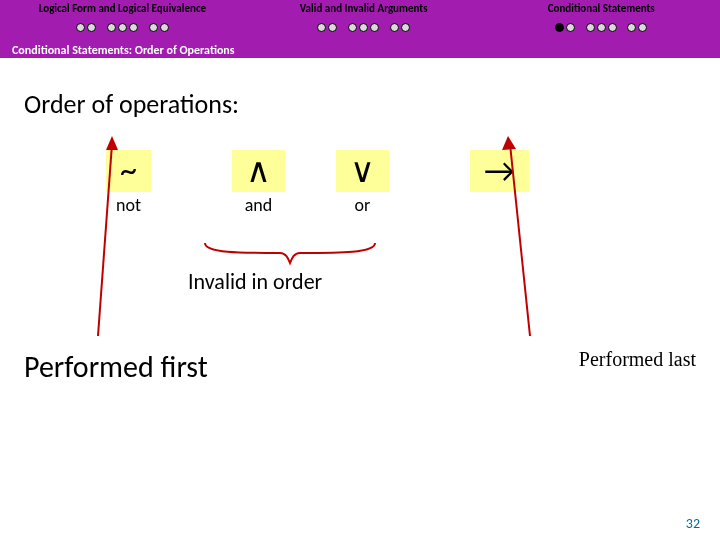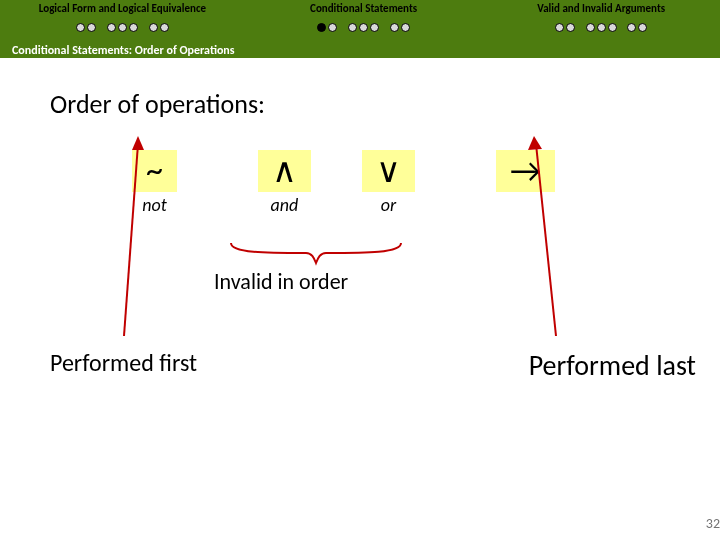--- a/index.html
+++ b/index.html
@@ -5,21 +5,21 @@
   html, body {
     margin: 0;
     padding: 0;
     width: 720px;
     height: 540px;
     font-family: Calibri, "Segoe UI", Arial, sans-serif;
     background: #fff;
     overflow: hidden;
   }
   .header {
-    background: #4d7c0f;
+    background: #a21caf;
     height: 58px;
     position: relative;
   }
   .nav-sections {
     display: flex;
     height: 38px;
   }
   .nav-col {
     text-align: center;
     padding-top: 2px;
@@ -54,21 +54,20 @@
     position: absolute;
     bottom: 1px;
     left: 12px;
     color: #fff;
     font-size: 12px;
     font-weight: 700;
   }
   .body {
     position: relative;
     padding: 30px 24px 0 24px;
-    margin-left: 26px;
   }
   .title {
     font-size: 26px;
     font-weight: 400;
     color: #000;
     margin-bottom: 30px;
   }
   .ops-row {
     position: relative;
     height: 120px;
@@ -79,21 +78,20 @@
   }
   .sym {
     background: #ffff99;
     font-size: 34px;
     padding: 4px 14px;
     display: inline-block;
     line-height: 1;
   }
   .lbl {
     font-size: 18px;
-    font-style: italic;
     margin-top: 2px;
   }
   .op-not   { left: 82px;  top: 0; }
   .op-and   { left: 208px; top: 0; }
   .op-or    { left: 312px; top: 0; }
   .op-imp   { left: 446px; top: 0; }
 
   .coequal {
     position: absolute;
     left: 188px;
@@ -102,68 +100,69 @@
   }
   .brace-svg {
     position: absolute;
     left: 200px;
     top: 180px;
   }
   .perf-first {
     position: absolute;
     left: 24px;
     top: 290px;
-    font-size: 24px;
+    font-size: 30px;
   }
   .perf-last {
     position: absolute;
     right: 24px;
     top: 290px;
-    font-size: 28px;
+    font-size: 20px;
+    font-family: Liberation Serif, serif;
   }
   .pagenum {
     position: absolute;
-    right: 0;
+    right: 20px;
     bottom: 8px;
-    color: #737373;
+    color: #0369a1;
     font-size: 14px;
   }
   .arrow-svg {
     position: absolute;
   }
 </style>
 </head>
 <body>
 
 <div class="header">
   <div class="nav-sections">
     <div class="nav-col c1">
       <div class="nav-title">Logical Form and Logical Equivalence</div>
       <div class="dots">
         <span class="dot"></span><span class="dot"></span>
         <span class="dot gap"></span><span class="dot"></span><span class="dot"></span>
         <span class="dot gap"></span><span class="dot"></span>
       </div>
     </div>
+    <div class="nav-col c3">
+      <div class="nav-title">Valid and Invalid Arguments</div>
+      <div class="dots">
+        <span class="dot"></span><span class="dot"></span>
+        <span class="dot gap"></span><span class="dot"></span><span class="dot"></span>
+        <span class="dot gap"></span><span class="dot"></span>
+      </div>
+    </div>
     <div class="nav-col c2">
       <div class="nav-title">Conditional Statements</div>
       <div class="dots">
         <span class="dot filled"></span><span class="dot"></span>
         <span class="dot gap"></span><span class="dot"></span><span class="dot"></span>
         <span class="dot gap"></span><span class="dot"></span>
       </div>
     </div>
-    <div class="nav-col c3">
-      <div class="nav-title">Valid and Invalid Arguments</div>
-      <div class="dots">
-        <span class="dot"></span><span class="dot"></span>
-        <span class="dot gap"></span><span class="dot"></span><span class="dot"></span>
-        <span class="dot gap"></span><span class="dot"></span>
-      </div>
-    </div>
   </div>
   <div class="subtitle">Conditional Statements: Order of Operations</div>
 </div>
 
 <div class="body">
   <div class="title">Order of operations:</div>
 
   <div class="ops-row">
     <div class="op op-not">
       <span class="sym">~</span>

